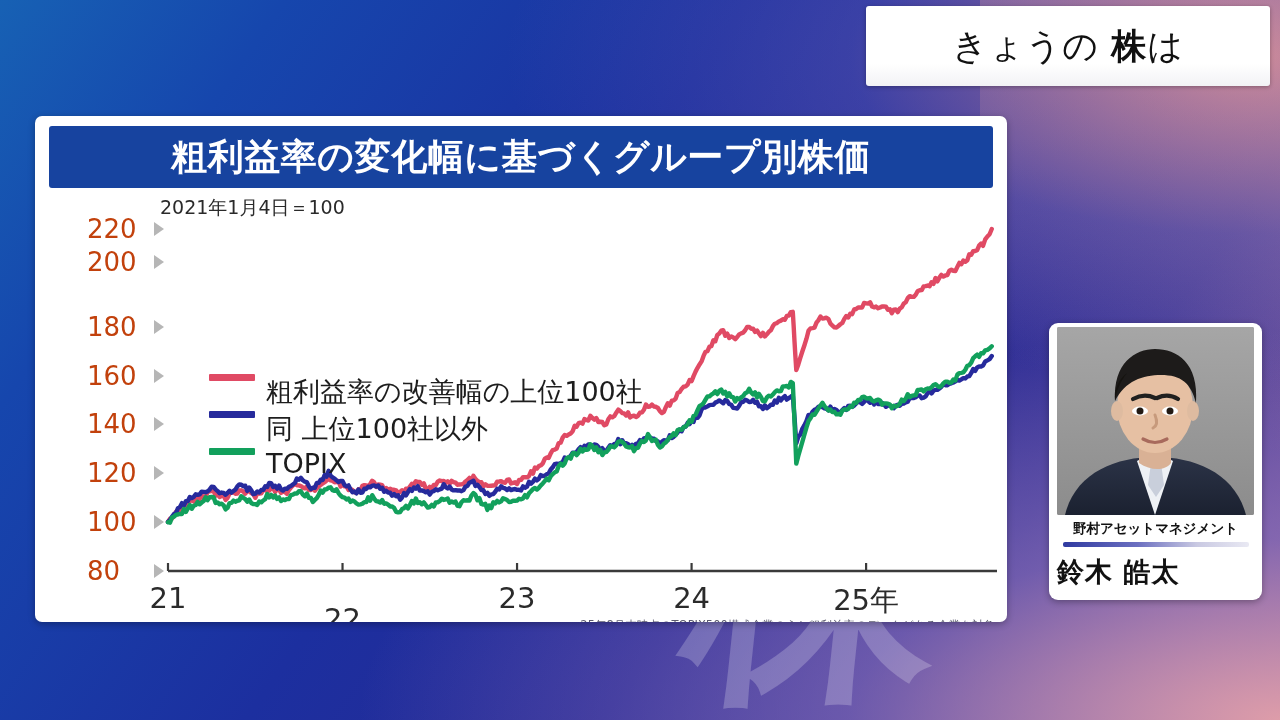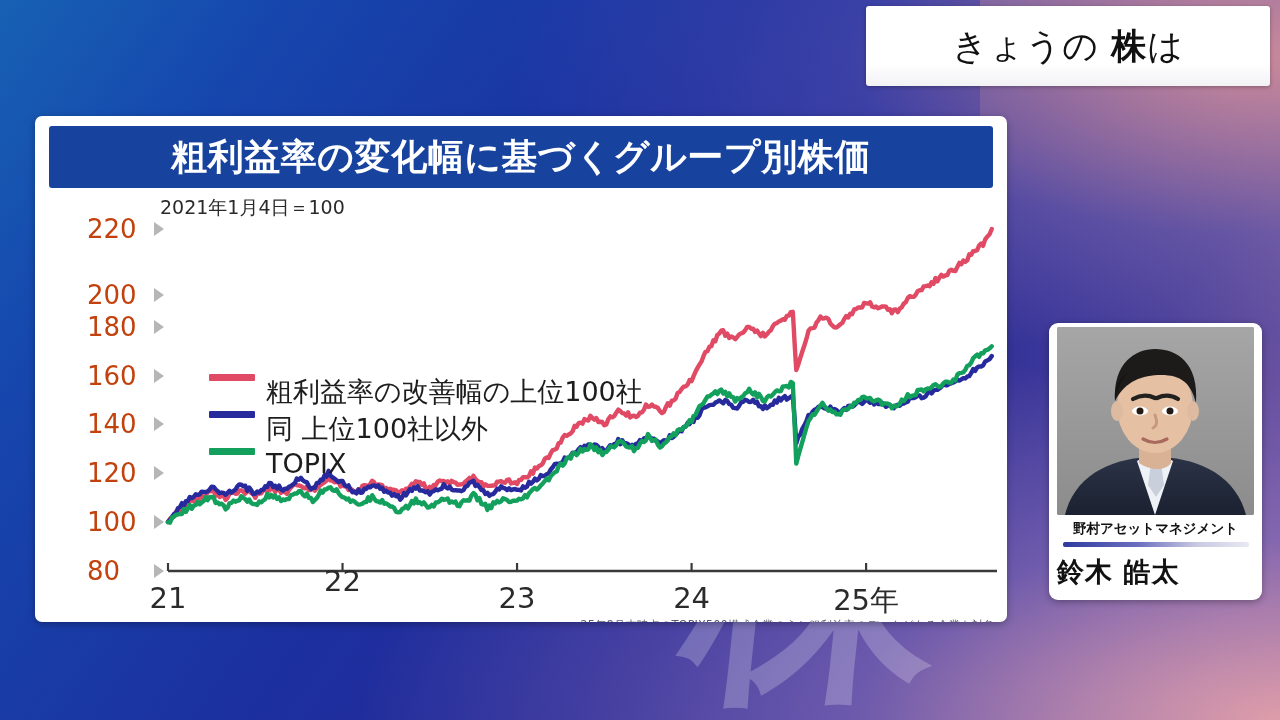--- a/index.html
+++ b/index.html
@@ -183,32 +183,32 @@
             <div class="arrow"></div>
           </div>
           <div class="y-tick" style="left: 52px; top: 259.571px;">
             <div class="num">160</div>
             <div class="arrow"></div>
           </div>
           <div class="y-tick" style="left: 52px; top: 210.714px;">
             <div class="num">180</div>
             <div class="arrow"></div>
           </div>
-          <div class="y-tick" style="left: 52px; top: 179px;">
+          <div class="y-tick" style="left: 52px; top: 146px;">
             <div class="num">200</div>
             <div class="arrow"></div>
           </div>
           <div class="y-tick" style="left: 52px; top: 113px;">
             <div class="num">220</div>
             <div class="arrow"></div>
           </div>
         </div>
       <div class="x-ticklabels" id="x-labels">
           <div class="x-tick" style="left: 133px; top: 465px;">21</div>
-          <div class="x-tick" style="left: 307.526px; top: 448px;">22</div>
+          <div class="x-tick" style="left: 307.526px; top: 486px; text-decoration: underline;">22</div>
           <div class="x-tick" style="left: 482.053px; top: 465px;">23</div>
           <div class="x-tick" style="left: 656.579px; top: 465px;">24</div>
           <div class="x-tick" style="left: 831.105px; top: 465px;">25年</div>
         </div>
     </div>
 
     <div class="legend" id="legend">
         <div class="legend-row">
           <div class="legend-swatch" style="background: rgb(224, 74, 100);"></div>
           <div class="legend-label">粗利益率の改善幅の上位100社</div>

